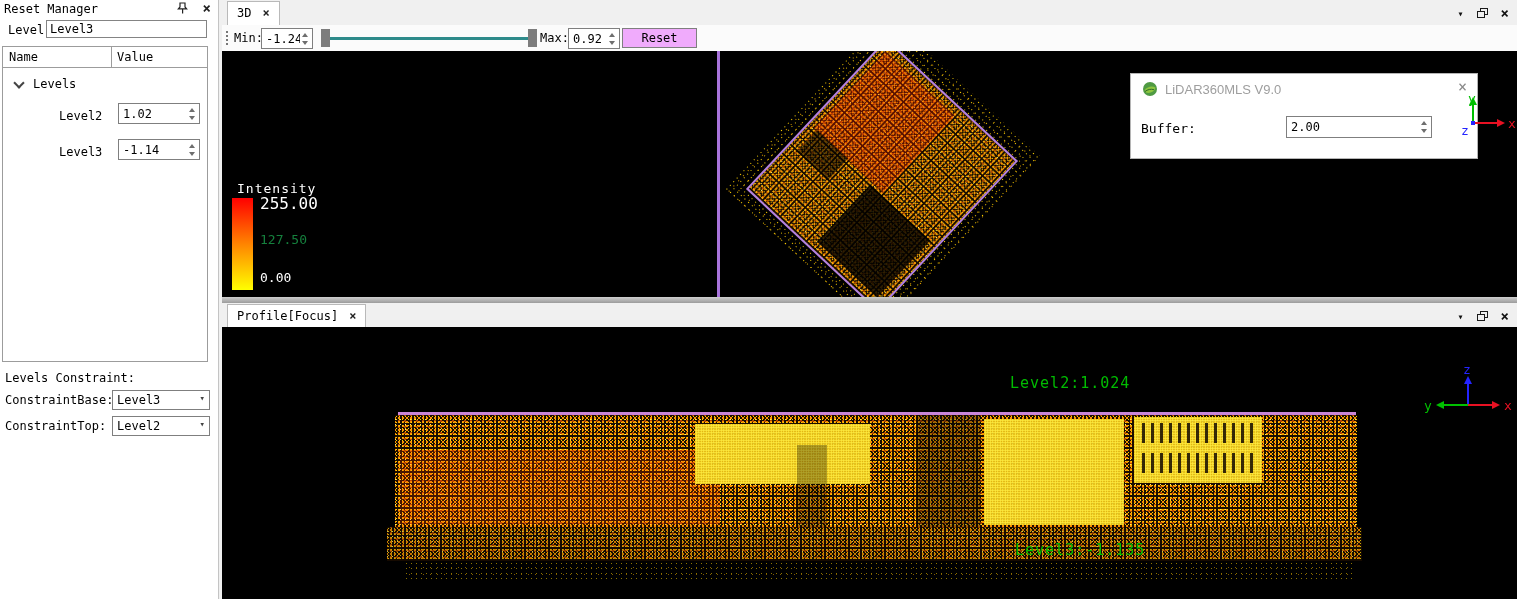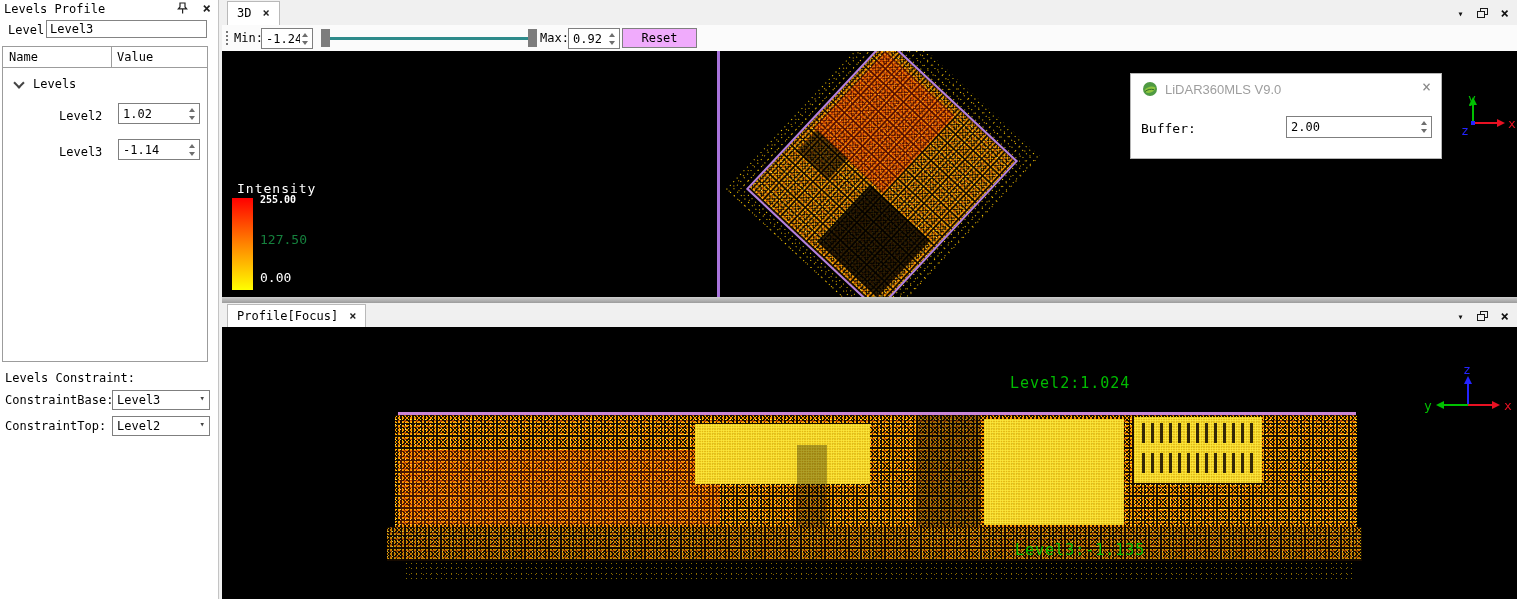--- a/index.html
+++ b/index.html
@@ -79,21 +79,21 @@
   #viewport-profile{position:absolute;left:0;top:327px;width:100%;height:272px;background:#000;overflow:hidden;}
   .h-splitter{position:absolute;left:0;top:297px;width:100%;height:6px;background:linear-gradient(#cfcfcf,#9b9b9b);}
   #tabbar-profile{top:303px;height:24px;}
   #tabbar-profile .tab{top:1px;height:22px;}
 
   
   .vline{position:absolute;left:495px;top:0;width:3px;height:100%;background:#a874dc;}
   .legend-title{position:absolute;left:15px;top:130px;color:#fff;font-size:13px;letter-spacing:1px;}
   .legend-bar{position:absolute;left:10px;top:147px;width:21px;height:92px;
               background:linear-gradient(180deg,#ff0000 0%,#ff8400 50%,#ffff00 100%);}
-  .legend-t1{position:absolute;left:38px;top:143px;color:#fff;font-size:10px;font-weight:bold;}
+  .legend-t1{position:absolute;left:38px;top:143px;color:#fff;font-size:16px;}
   .legend-t2{position:absolute;left:38px;top:181px;color:#15803d;font-size:13px;}
   .legend-t3{position:absolute;left:38px;top:219px;color:#fff;font-size:13px;}
 
   
   .pc-dense{background-color:#1c0d00;
     background-image:
       radial-gradient(#ffd400 0.7px,transparent 0.95px),
       radial-gradient(#ff9500 0.7px,transparent 0.95px),
       radial-gradient(#b34700 0.85px,transparent 1.05px),
       radial-gradient(#ffe96b 0.6px,transparent 0.85px);
@@ -110,21 +110,21 @@
     background-size:2.5px 2.5px,5px 5px;background-position:0 0,1px 2px;}
 
   .cloud-fringe{position:absolute;left:555px;top:2px;width:210px;height:240px;transform:rotate(43deg);}
   .cloud-main{position:absolute;left:570px;top:21px;width:176px;height:202px;transform:rotate(43deg);
               border:2px solid #b483e0;overflow:hidden;}
   .patch-red{position:absolute;left:6px;top:8px;width:95px;height:105px;background:rgba(255,30,0,.28);}
   .patch-dark1{position:absolute;right:8px;bottom:8px;width:82px;height:78px;background:rgba(0,0,0,.8);}
   .patch-dark2{position:absolute;left:10px;top:112px;width:42px;height:30px;background:rgba(0,0,0,.55);}
 
   
-  .dlg{position:absolute;left:908px;top:22px;width:310px;height:84px;background:#fff;border:1px solid #b5b5b5;}
+  .dlg{position:absolute;left:908px;top:22px;width:310px;height:84px;background:#fff;border:1px solid #b5b5b5;padding-left:36px;}
   .dlg-title{position:absolute;left:34px;top:8px;color:#9e9e9e;font-family:"Liberation Sans",sans-serif;font-size:13px;}
   .dlg-logo{position:absolute;left:11px;top:7px;}
   .dlg-x{position:absolute;right:10px;top:4px;color:#8a8a8a;font-size:15px;cursor:pointer;}
   .dlg-buffer-lbl{position:absolute;left:10px;top:47px;font-size:13px;}
   #spin-buffer{left:155px;top:42px;width:144px;height:20px;}
 
   
   .axis-svg{position:absolute;}
   .axis-svg text{font-family:"DejaVu Sans Mono",monospace;font-size:13px;}
 
@@ -144,21 +144,21 @@
   .prof-ground{position:absolute;left:182px;top:234px;width:950px;height:20px;opacity:.55;z-index:1;}
   .prof-lbl{position:absolute;font-size:15px;letter-spacing:1px;z-index:4;}
   #prof-lbl-top{left:788px;top:47px;}
   #prof-lbl-bottom{left:793px;top:214px;}
 </style>
 </head>
 <body>
 
 <aside id="left-panel">
   <div class="panel-header">
-    <span class="panel-title">Levels Profile</span>
+    <span class="panel-title">Reset Manager</span>
     <span class="pin-btn">
       <svg width="13" height="13" viewBox="0 0 13 13">
           <path d="M4 1h5v4l1.6 1.8H2.4L4 5z" fill="none" stroke="#222" stroke-width="1.2"></path>
           <rect x="6" y="7" width="1.2" height="4.5" fill="#222"></rect>
         </svg>
     </span>
     <span class="panel-close">×</span>
   </div>
 
   <span class="level-row-label">Level:</span>

